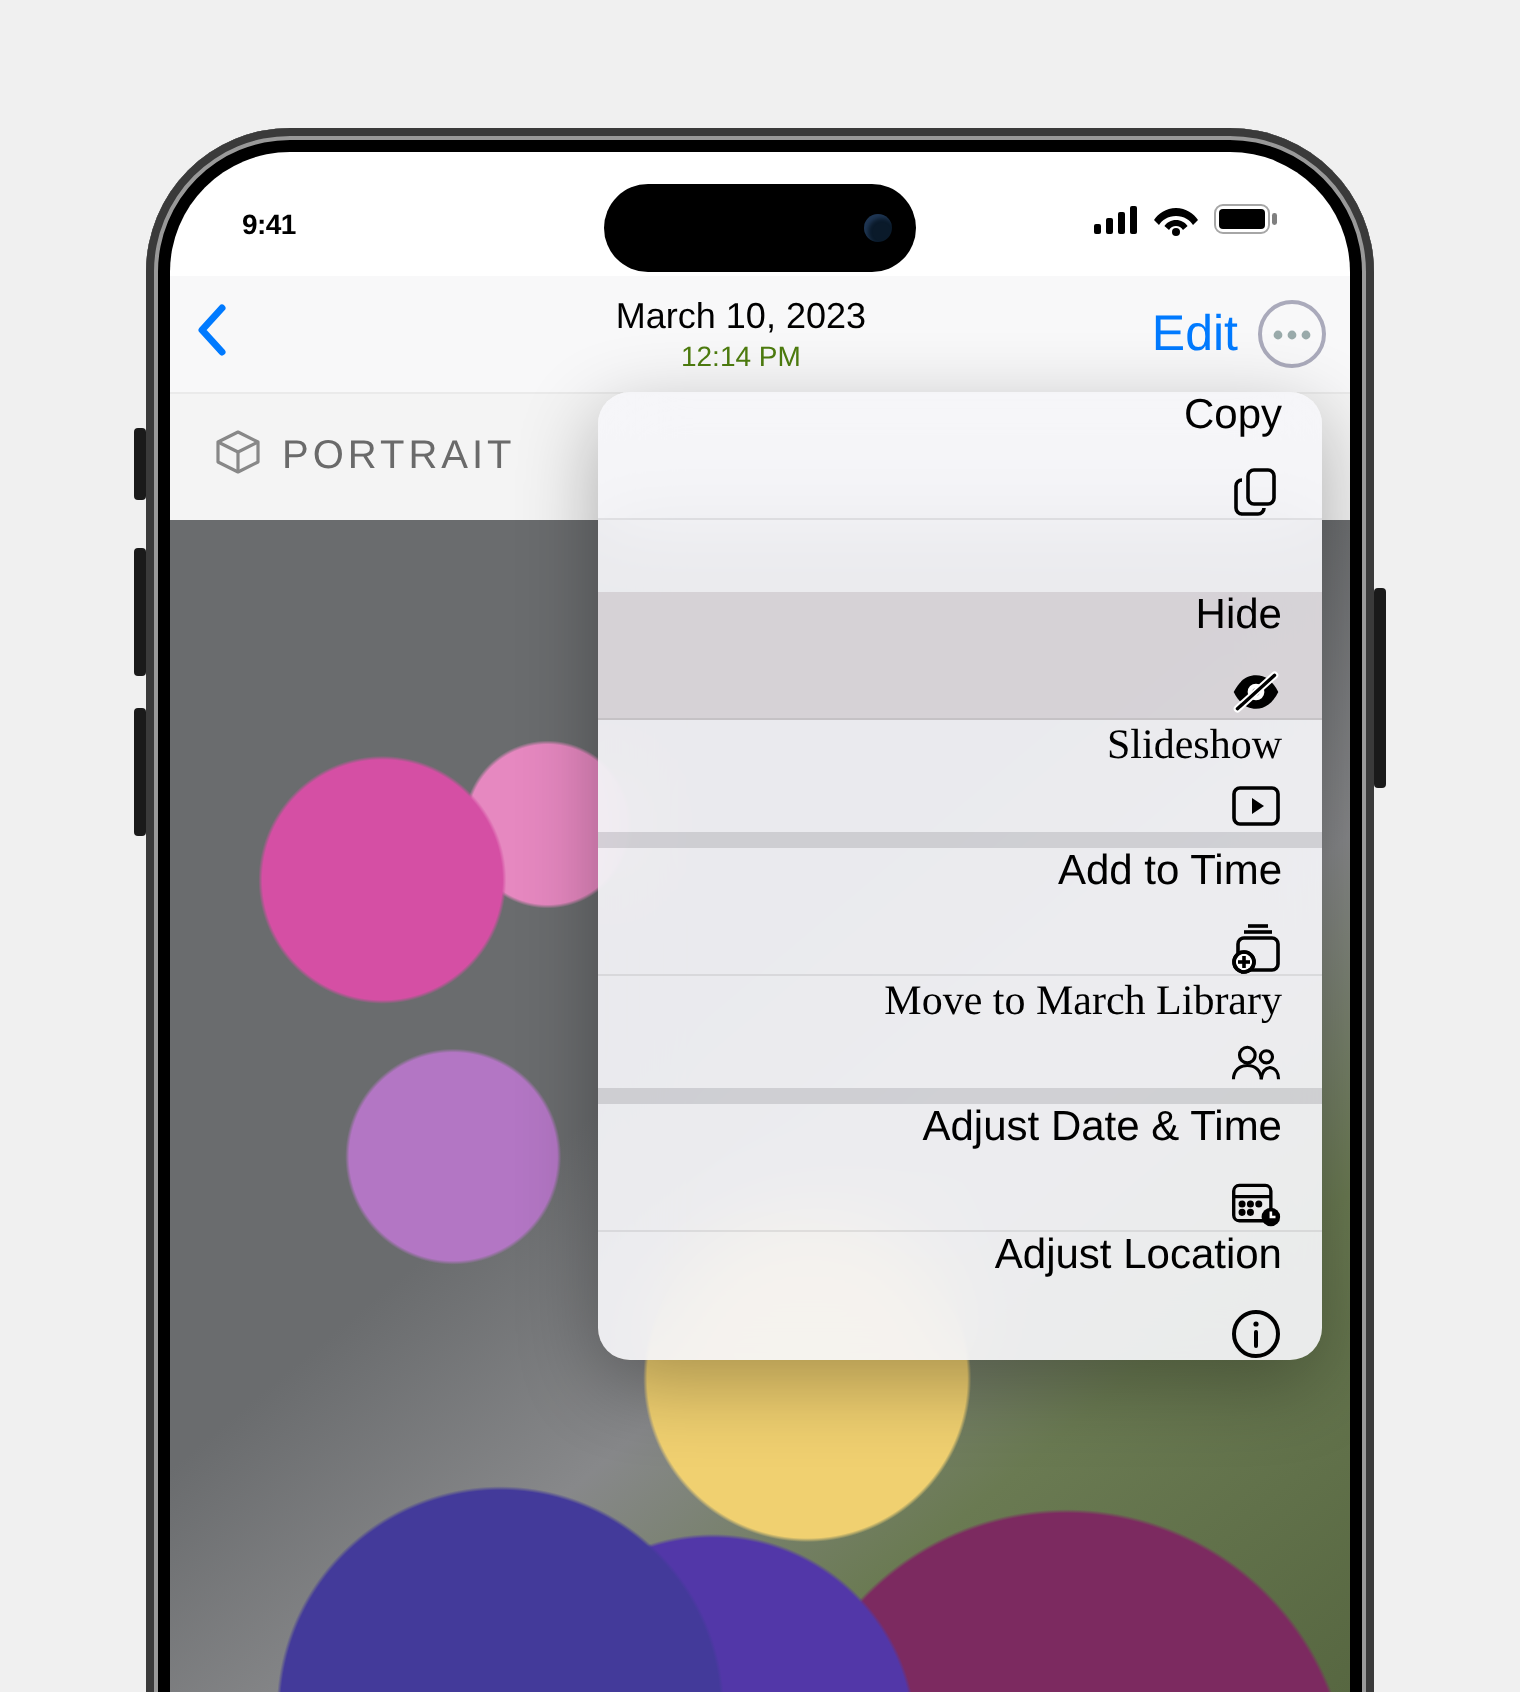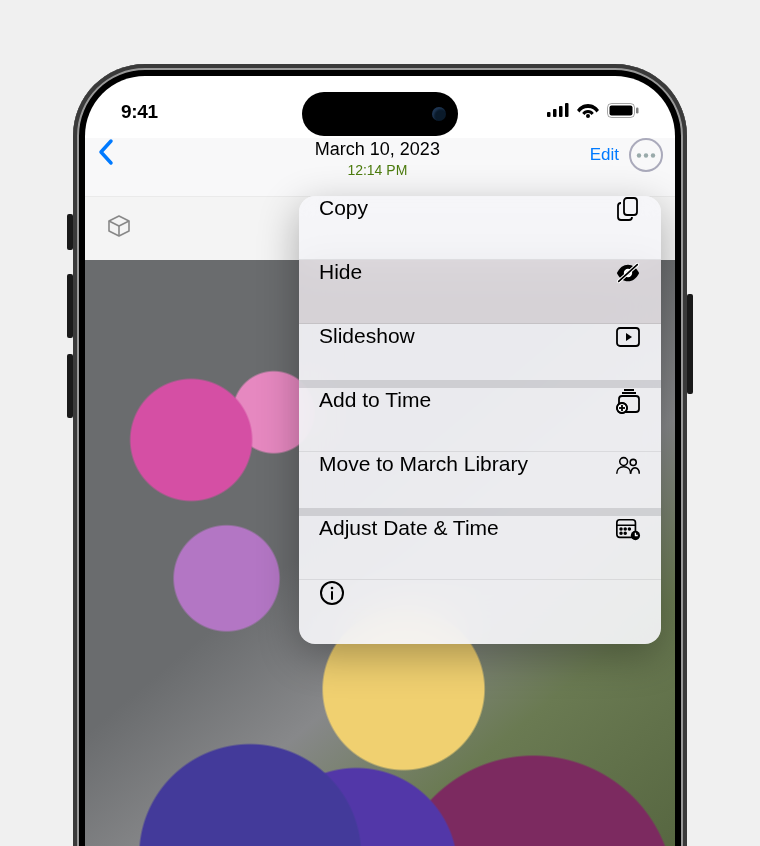--- a/index.html
+++ b/index.html
@@ -64,36 +64,36 @@
     box-shadow: inset 2px 2px 2px rgba(80,120,180,0.3);
   }
   .status-bar {
     height: 62px;
     display: flex;
     align-items: center;
     justify-content: space-between;
     padding: 10px 36px 0 36px;
     font-weight: 600;
   }
-  .status-time { font-size: 19px; font-weight: 600; letter-spacing: -0.3px; }
+  .status-time { font-size: 14px; font-weight: 600; letter-spacing: -0.3px; }
   .status-right { display: flex; align-items: center; gap: 8px; }
 
   .nav-bar {
     height: 58px;
     display: flex;
-    align-items: flex-start;
+    align-items: center;
     padding: 0 12px;
     background: #f8f8f9;
   }
   .nav-left { width: 68px; display:flex; align-items:center; }
   .nav-center { flex: 1; text-align: center; line-height: 1.25; }
   .nav-date { font-size: 18px; font-weight: 500; color:#000; }
   .nav-time { font-size: 14px; color: #4d7c0f; margin-top:1px; }
   .nav-right { display: flex; align-items: center; gap: 10px; }
-  .edit-btn { color: #007aff; font-size: 17px; font-weight:400; }
+  .edit-btn { color: #007aff; font-size: 25px; font-weight:400; }
   .more-btn {
     width: 34px; height: 34px; border-radius: 50%;
     border: 2px solid #aab; display:flex; align-items:center; justify-content:center;
     color:#aab; font-size:15px; letter-spacing:1.5px; font-weight:700;
   }
 
   .portrait-bar {
     height: 64px;
     display: flex; align-items: center; gap: 10px;
     padding: 0 22px;
@@ -126,31 +126,32 @@
     width: 362px;
     background: rgba(245,245,248,0.92);
     backdrop-filter: blur(20px);
     border-radius: 16px;
     box-shadow: 0 12px 40px rgba(0,0,0,0.3);
     overflow: hidden;
     transform: translateY(-64px);
   }
   .menu-item {
     display: flex;
-    align-items: flex-start;
+    align-items: flex-end;
     justify-content: space-between;
     padding: 0 20px;
     height: 64px;
     font-size: 21px;
     color: #000;
     border-bottom: 1px solid rgba(0,0,0,0.08);
+    flex-direction: column;
   }
   .menu-item:last-child { border-bottom: none; }
-  .menu-item.section-end { border-bottom: 8px solid rgba(80,80,90,0.18); }
-  .menu-item.highlighted { background: rgba(120,100,110,0.18); }
+  .menu-item.section-end { border-bottom: 8px solid rgba(80,80,90,0.18); font-family: Liberation Serif, serif; }
+  .menu-item.highlighted { background: rgba(120,100,110,0.18); margin-top: 36px; }
   .menu-icon { width: 26px; height: 26px; flex-shrink:0; display:flex;align-items:center;justify-content:center; }
   .menu-icon svg { stroke:#000; }
 </style>
 </head>
 <body>
 
 <div class="phone">
   <div class="side-button sb-left-1"></div>
   <div class="side-button sb-left-2"></div>
   <div class="side-button sb-left-3"></div>
@@ -220,20 +221,21 @@
     </div>
 
     <div class="portrait-bar">
       <span>
         <svg width="24" height="24" viewBox="0 0 24 24" fill="none" stroke="#888" stroke-width="1.6" stroke-linejoin="round">
             <polygon points="12,2 22,7 22,17 12,22 2,17 2,7"></polygon>
             <polyline points="2,7 12,12 22,7"></polyline>
             <line x1="12" y1="12" x2="12" y2="22"></line>
           </svg>
       </span>
+      <span>PORTRAIT</span>
     </div>
 
     <div class="photo-area">
 
       <div class="menu">
 
         <div class="menu-item">
           <span>Copy</span>
           <span class="menu-icon">
             <svg width="26" height="26" viewBox="0 0 26 26" fill="none" stroke="#000" stroke-width="1.8">
@@ -305,20 +307,21 @@
                 <circle cx="15.5" cy="13" r="1" fill="#000"></circle>
                 <circle cx="6.5" cy="17.5" r="1" fill="#000"></circle>
                 <circle cx="11" cy="17.5" r="1" fill="#000"></circle>
                 <circle cx="22" cy="20" r="5" fill="#000" stroke="none"></circle>
                 <path d="M22 17 V20 H24.5" stroke="#fff" stroke-width="1.4"></path>
               </svg>
           </span>
         </div>
 
         <div class="menu-item">
+          <span>Adjust Location</span>
           <span class="menu-icon">
             <svg width="26" height="26" viewBox="0 0 26 26" fill="none" stroke="#000" stroke-width="2">
                 <circle cx="13" cy="13" r="11"></circle>
                 <circle cx="13" cy="8" r="1.3" fill="#000" stroke="none"></circle>
                 <line x1="13" y1="12" x2="13" y2="19" stroke-linecap="round"></line>
               </svg>
           </span>
         </div>
 
       </div>

